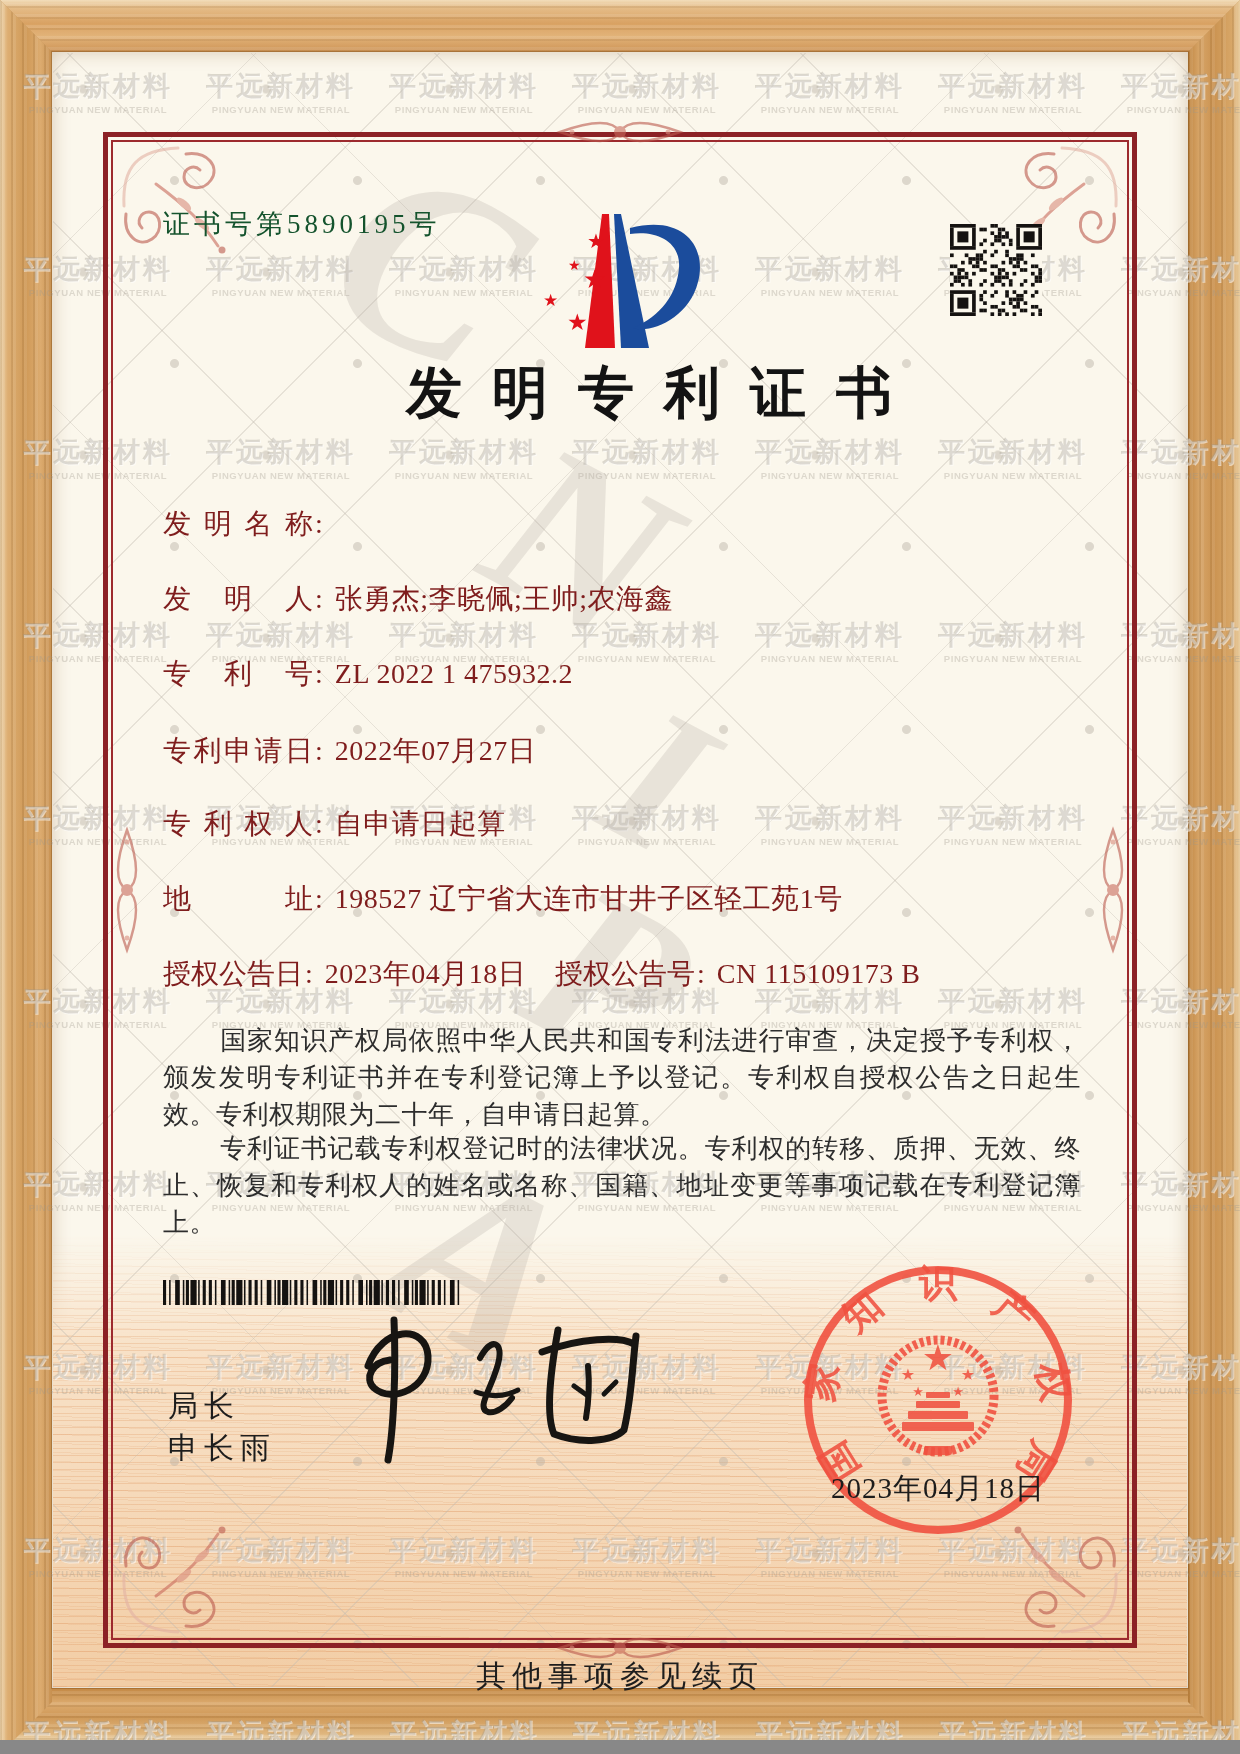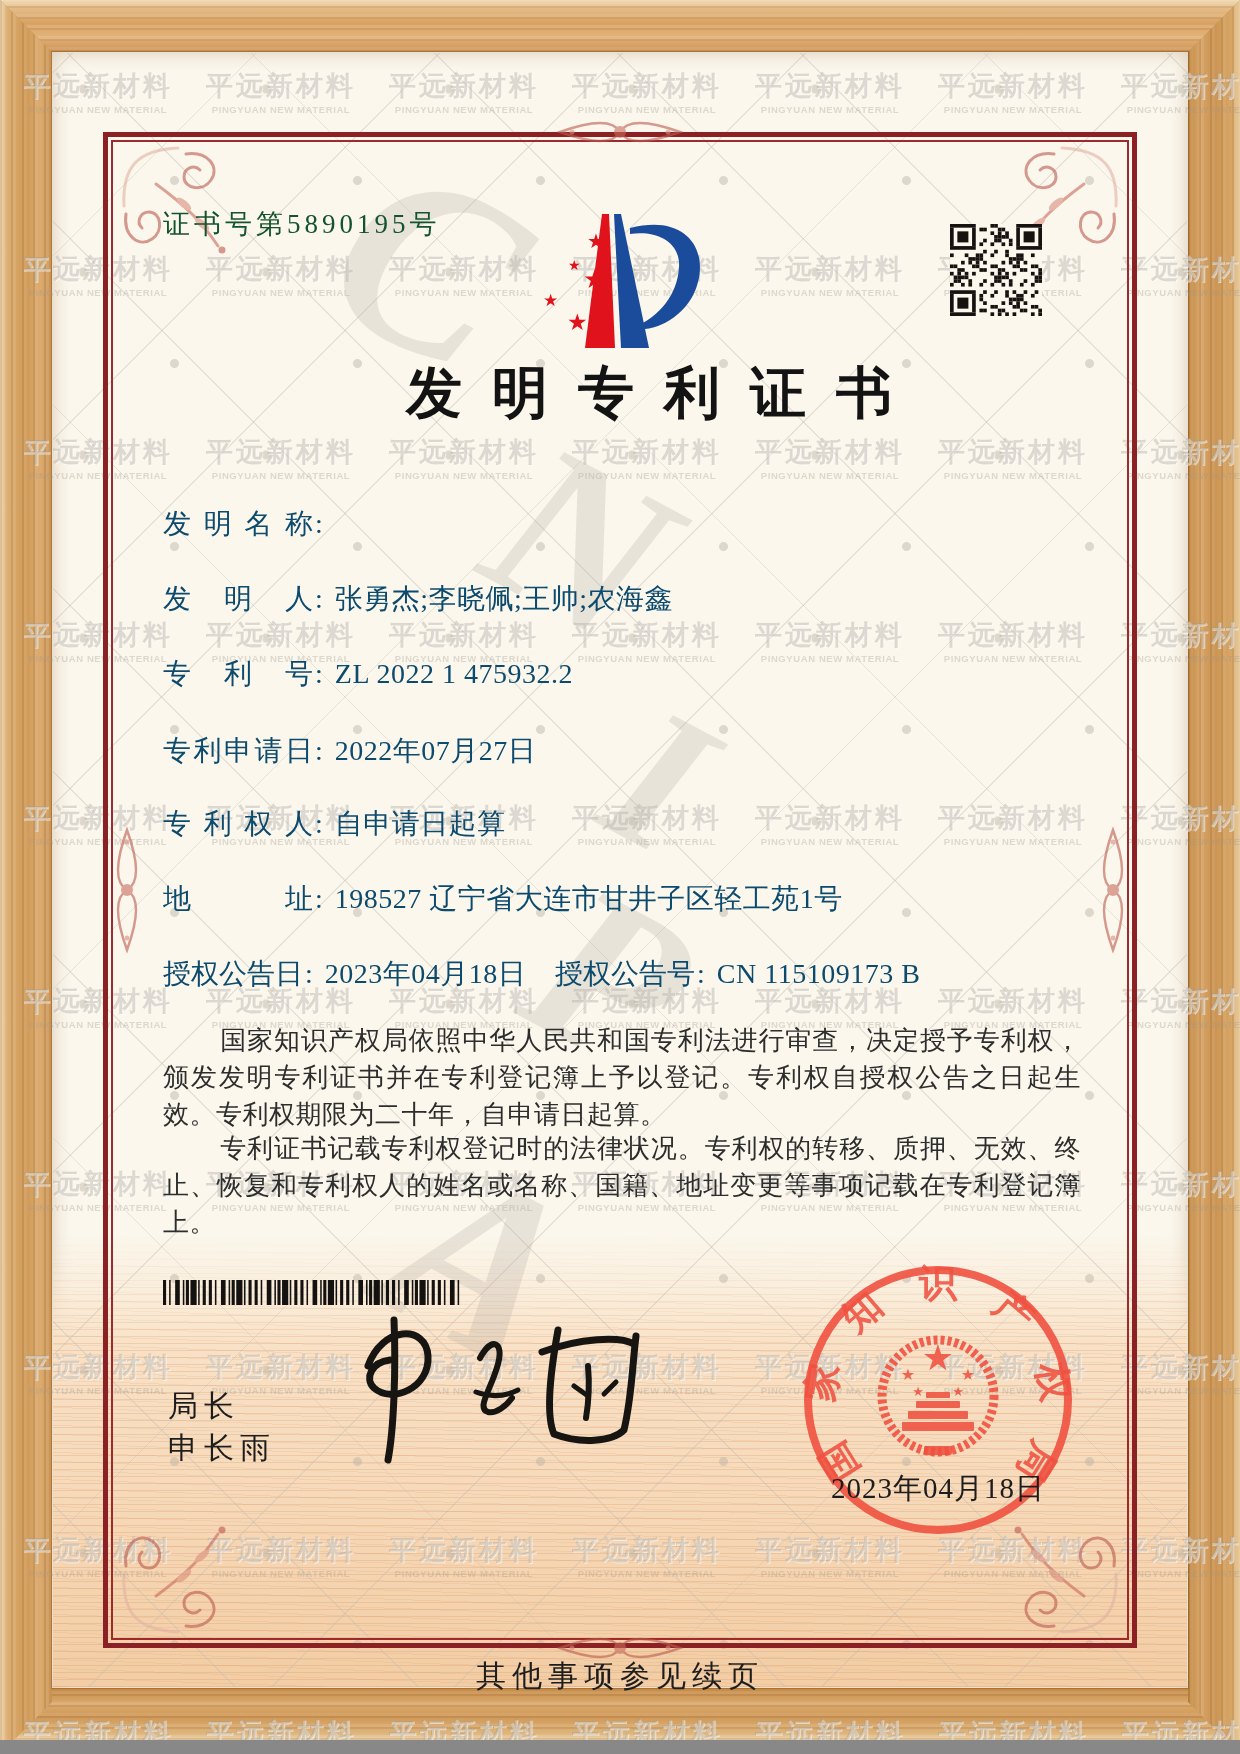--- a/index.html
+++ b/index.html
@@ -59,21 +59,21 @@
   .red-border{position:absolute;left:103px;top:132px;width:1034px;height:1516px;z-index:5;
     border:5px solid #8c2125;box-sizing:border-box;pointer-events:none;}
   .red-border-inner{position:absolute;inset:3px;border:2px solid #9d2a2e;}
   .orn{position:absolute;z-index:5;pointer-events:none;opacity:.6;}
 
   
   .abs{position:absolute;z-index:6;}
   .cert-no{left:163px;top:206px;font-size:27px;letter-spacing:4px;color:#14532d;}
   .title{left:0;top:356px;width:1240px;text-align:center;font-size:56px;font-weight:bold;
     letter-spacing:30px;text-indent:30px;color:#131313;padding-left:29px;}
-  .frow{left:163px;width:950px;font-size:28px;color:#0c4a6e;display:flex;align-items:baseline;}
+  .frow{left:163px;width:950px;font-size:28px;color:#7f1d1d;display:flex;align-items:baseline;}
   .flabel{display:inline-block;width:150px;text-align:justify;text-align-last:justify;flex:none;}
   .fcolon{margin:0 12px 0 2px;flex:none;}
   .fvalue{letter-spacing:.5px;white-space:nowrap;}
   .grant2{position:absolute;left:392px;top:0;display:flex;align-items:baseline;}
   .para{left:163px;width:918px;font-size:26px;line-height:37px;color:#2d2d2d;
     text-align:justify;text-indent:2.2em;letter-spacing:.5px;}
   .director{left:168px;font-family:"Liberation Sans","DejaVu Sans",sans-serif;
     font-size:30px;font-weight:500;color:#1d1d1d;letter-spacing:6px;}
   .page-info{left:0;top:1598px;width:1240px;text-align:center;font-size:24px;color:#222;}
   .footer-note{left:0;top:1656px;width:1240px;text-align:center;font-size:30px;color:#1d1d1d;letter-spacing:6px;z-index:6;}

